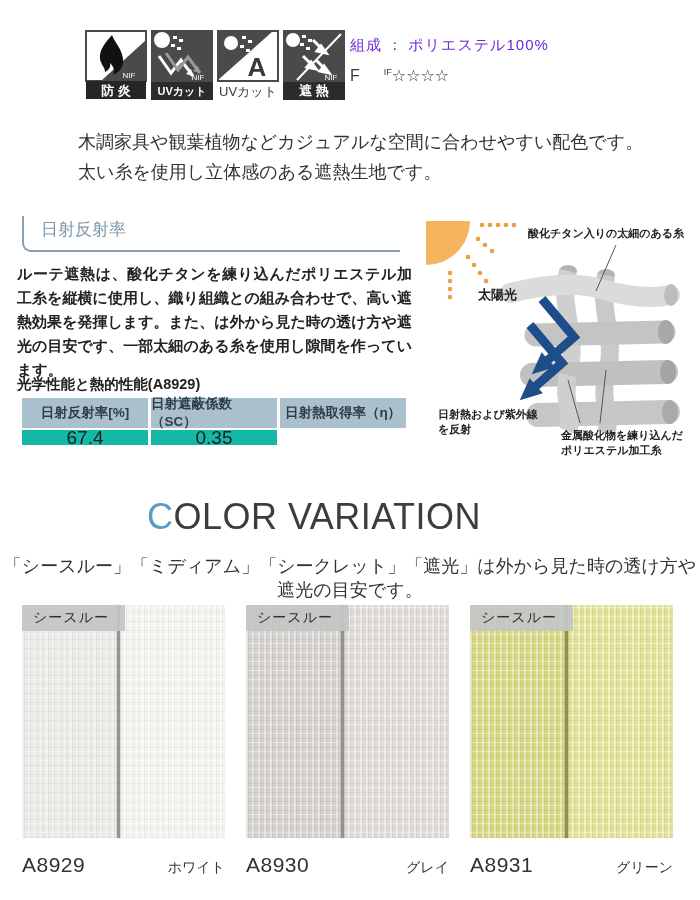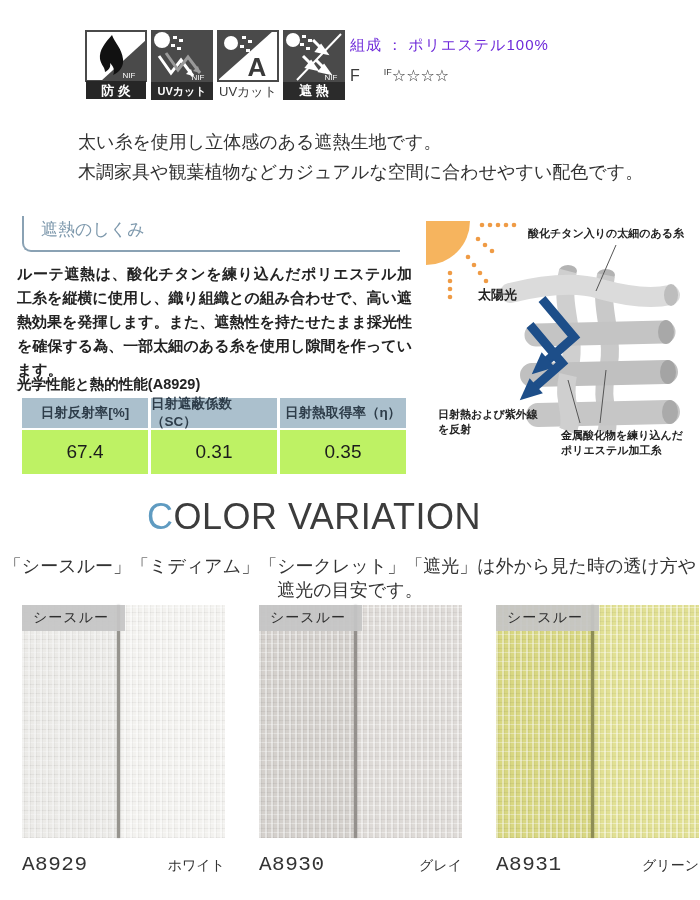--- a/index.html
+++ b/index.html
@@ -24,34 +24,34 @@
     padding:2px 0 9px 17px;font-size:17px;color:#7d98ac;}
   .mech-body{position:absolute;left:17px;top:262px;width:395px;font-size:15px;line-height:24px;
     font-weight:700;color:#222;text-align:justify;}
 
   
   .perf-title{position:absolute;left:17px;top:375px;font-size:14.5px;font-weight:700;color:#222;}
   .perf-table{position:absolute;left:22px;top:398px;width:384px;display:grid;
     grid-template-columns:1fr 1fr 1fr;gap:2px 3px;}
   .perf-th{background:#abc0cd;color:#2e3d4a;font-weight:700;font-size:13.5px;
     height:30px;display:flex;align-items:center;justify-content:center;}
-  .perf-td{background:#bef264;color:#1c1c1c;font-size:19px;height:44px;
+  .perf-td{background:#14b8a6;color:#1c1c1c;font-size:19px;height:15px;
     display:flex;align-items:center;justify-content:center;}
 
   
   .diagram{position:absolute;left:418px;top:215px;}
 
   
   .cv-title{position:absolute;left:0;top:496px;width:628px;text-align:center;
     font-size:36px;letter-spacing:.5px;color:#3c3c3c;font-weight:400;}
   .cv-title .accent{color:#5f9bc1;}
   .cv-sub{position:absolute;left:0;top:554px;width:700px;text-align:center;
     font-size:18px;color:#333;}
 
-  .swatches{position:absolute;left:22px;top:605px;display:flex;gap:34px;font-family:Liberation Mono, monospace;}
+  .swatches{position:absolute;left:22px;top:605px;display:flex;gap:21px;}
   .swatch{width:203px;}
   .swatch-img{position:relative;height:233px;background-color:var(--base);
     background-image:
       repeating-linear-gradient(90deg, rgba(255,255,255,.45) 0 2px, rgba(0,0,0,.04) 2px 3px, transparent 3px 6px),
       repeating-linear-gradient(0deg, rgba(0,0,0,.05) 0 1px, transparent 1px 5px, rgba(255,255,255,.38) 5px 6px, transparent 6px 9px);}
   .swatch-img::before{content:"";position:absolute;inset:0;
     background:linear-gradient(90deg, rgba(0,0,0,.025) 0 47%, rgba(255,255,255,.12) 47% 100%);}
   .seam{position:absolute;top:0;bottom:0;left:47%;width:3px;background:var(--seam);
     box-shadow:0 0 2px rgba(0,0,0,.25);}
   .swatch-tag{position:absolute;left:0;top:0;background:rgba(197,197,197,.93);color:#2f2f2f;
@@ -133,26 +133,26 @@
   </div>
 
   <div class="comp">
     <span>組成</span>
     <span>：</span>
     <span>ポリエステル100%</span>
   </div>
   <div class="fmark"><span>F</span><sup>IF</sup><span>☆☆☆☆</span></div>
 
   <div class="desc">
+    <div>木調家具や観葉植物などカジュアルな空間に合わせやすい配色です。</div>
     <div>太い糸を使用し立体感のある遮熱生地です。</div>
-    <div>木調家具や観葉植物などカジュアルな空間に合わせやすい配色です。</div>
-  </div>
-
-  <div class="mech-title">遮熱のしくみ</div>
-  <div class="mech-body">ルーテ遮熱は、酸化チタンを練り込んだポリエステル加工糸を縦横に使用し、織り組織との組み合わせで、高い遮熱効果を発揮します。また、遮熱性を持たせたまま採光性を確保する為、一部太細のある糸を使用し隙間を作っています。</div>
+  </div>
+
+  <div class="mech-title">日射反射率</div>
+  <div class="mech-body">ルーテ遮熱は、酸化チタンを練り込んだポリエステル加工糸を縦横に使用し、織り組織との組み合わせで、高い遮熱効果を発揮します。また、は外から見た時の透け方や遮光の目安です、一部太細のある糸を使用し隙間を作っています。</div>
 
   <svg class="diagram" width="280" height="242" viewBox="0 0 280 242">
     <defs>
       <marker id="mblue" markerUnits="userSpaceOnUse" markerWidth="26" markerHeight="26" refX="13" refY="13" orient="auto">
         <path d="M2,3 L24,13 L2,23 Z" fill="#1d4e89"></path>
       </marker>
     </defs>
 
     <path d="M8,6 L52,6 A44,44 0 0 1 8,50 Z" fill="#f6b45e"></path>
     <g fill="#ef9b45">
@@ -206,21 +206,20 @@
     <text x="143" y="224" font-size="11" font-weight="bold" fill="#222">金属酸化物を練り込んだ</text>
     <text x="143" y="239" font-size="11" font-weight="bold" fill="#222">ポリエステル加工糸</text>
   </svg>
 
   <div class="perf-title">光学性能と熱的性能(A8929)</div>
   <div class="perf-table">
     <div class="perf-th">日射反射率[%]</div>
     <div class="perf-th">日射遮蔽係数（SC）</div>
     <div class="perf-th">日射熱取得率（η）</div>
     <div class="perf-td">67.4</div>
-    <div class="perf-td">0.31</div>
     <div class="perf-td">0.35</div>
   </div>
 
   <div class="cv-title"><span class="accent">C</span><span>OLOR VARIATION</span></div>
   <div class="cv-sub">「シースルー」「ミディアム」「シークレット」「遮光」は外から見た時の透け方や遮光の目安です。</div>
 
   <div class="swatches">
     <div class="swatch" style="--base: #f1f0ed; --seam: #96948e;">
       <div class="swatch-img">
         <div class="seam"></div>

